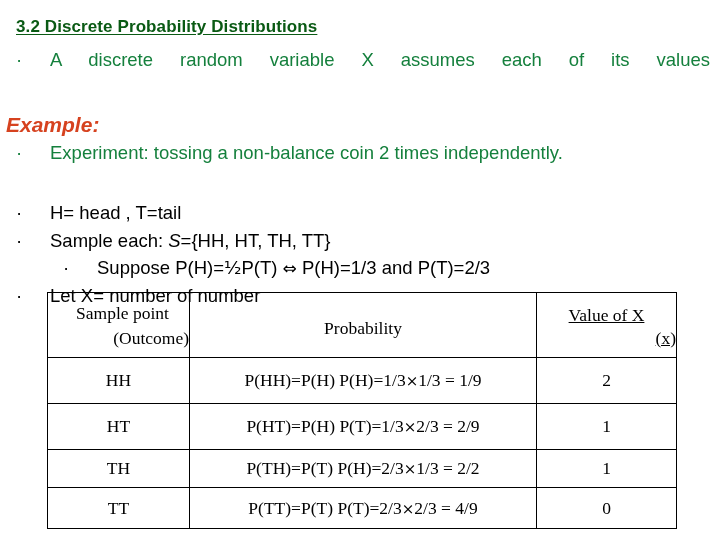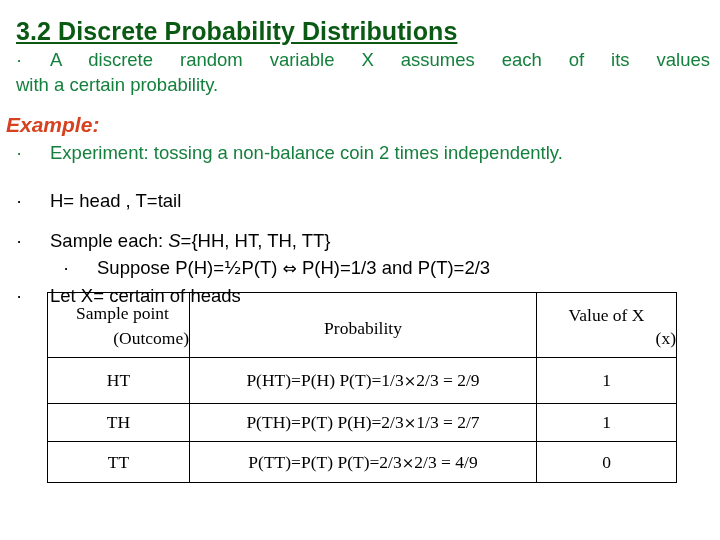--- a/index.html
+++ b/index.html
@@ -21,21 +21,21 @@
     width: 720px;
     height: 540px;
   }
 
   
   .slide-title {
     position: absolute;
     left: 16px;
     top: 17px;
     font-family: "Liberation Sans", sans-serif;
-    font-size: 25px;
+    font-size: 17px;
     font-weight: bold;
     color: #0a5a14;
     text-decoration: underline;
     text-underline-offset: 2px;
     letter-spacing: 0.1px;
     white-space: nowrap;
   }
 
   
   .para {
@@ -92,21 +92,21 @@
   }
 
   .bullet-line {
     position: absolute;
     left: 16px;
     font-family: "Liberation Sans", sans-serif;
     font-size: 18.5px;
     line-height: 25px;
     white-space: nowrap;
   }
-  .bl-head   { top: 188px; }
+  .bl-head   { top: 200px; }
   .bl-sample { top: 228px; }
   .bl-supp   { top: 255px; margin-left: 47px; }
   .bl-letx   { top: 283px; }
 
   .ital { font-style: italic; }
 
   .sym-iff {
     font-family: "DejaVu Sans", sans-serif;
     font-size: 17px;
   }
@@ -131,21 +131,21 @@
   .prob-table td {
     border: 1.6px solid #000000;
     text-align: center;
     vertical-align: middle;
     padding: 0;
     background: transparent;
   }
 
   .col-sample { width: 141px; }
   .col-prob   { width: 346px; }
-  .col-value  { width: 139px; }
+  .col-value  { width: 139px; text-decoration: underline; }
 
   .hdr-cell {
     height: 64px;
     line-height: 23px;
   }
   .hdr-sub {
     display: block;
     text-align: right;
   }
   .hdr-top-pad {
@@ -175,66 +175,70 @@
 </style>
 </head>
 <body>
 
 <div class="slide">
 
   <div class="slide-title">3.2 Discrete Probability Distributions</div>
 
   <div class="para intro para-justify">
     <span class="jline jline-j"><span class="bullet-dot">·</span><span>A discrete random variable X assumes each of its values</span></span>
-    <span class="jline">with a certain probability.</span>
   </div>
 
   <div class="example-label">Example:</div>
 
   <div class="para experiment">
     <span class="jline"><span class="bullet-dot">·</span><span>Experiment:   tossing   a   non-balance   coin   2   times</span></span>
     <span class="jline">independently.</span>
   </div>
 
   <div class="bullet-line bl-head"><span class="bullet-dot">·</span><span>H= head ,  T=tail</span></div>
 
   <div class="bullet-line bl-sample"><span class="bullet-dot">·</span><span>Sample each: </span><span class="ital">S</span><span>={HH, HT, TH, TT}</span></div>
 
   <div class="bullet-line bl-supp"><span class="bullet-dot">·</span><span>Suppose P(H)=</span><span class="sym-half">½</span><span>P(T) </span><span class="sym-iff">⇔</span><span> P(H)=1/3  and P(T)=2/3</span></div>
 
-  <div class="bullet-line bl-letx"><span class="bullet-dot">·</span><span>Let X= certain of heads</span></div>
+  <div class="bullet-line bl-letx"><span class="bullet-dot">·</span><span>Let X= number of number</span></div>
 
   <table class="prob-table">
     <tbody>
       <tr>
         <td class="col-sample hdr-cell">
           <span class="hdr-top-pad"></span>
           <span class="hdr-sample-text">Sample point</span>
           <span class="hdr-sub">(Outcome)</span>
         </td>
         <td class="col-prob hdr-cell">
           <span class="hdr-prob-text">Probability</span>
         </td>
         <td class="col-value hdr-cell">
           <span class="hdr-top-pad"></span>
           <span>Value of X</span>
           <span class="hdr-sub">(x)</span>
         </td>
       </tr>
 
+      <tr class="row-tall">
+        <td>HH</td>
+        <td><span>P(HH)=P(H) P(H)=1/3</span><span class="mult">×</span><span>1/3 = 1/9</span></td>
+        <td>2</td>
+      </tr>
 
       <tr class="row-mid">
         <td>HT</td>
         <td><span>P(HT)=P(H) P(T)=1/3</span><span class="mult">×</span><span>2/3 = 2/9</span></td>
         <td>1</td>
       </tr>
 
       <tr class="row-short">
         <td>TH</td>
-        <td><span>P(TH)=P(T) P(H)=2/3</span><span class="mult">×</span><span>1/3 = 2/7</span></td>
+        <td><span>P(TH)=P(T) P(H)=2/3</span><span class="mult">×</span><span>1/3 = 2/2</span></td>
         <td>1</td>
       </tr>
 
       <tr class="row-last">
         <td>TT</td>
         <td><span>P(TT)=P(T) P(T)=2/3</span><span class="mult">×</span><span>2/3 = 4/9</span></td>
         <td>0</td>
       </tr>
     </tbody>
   </table>

